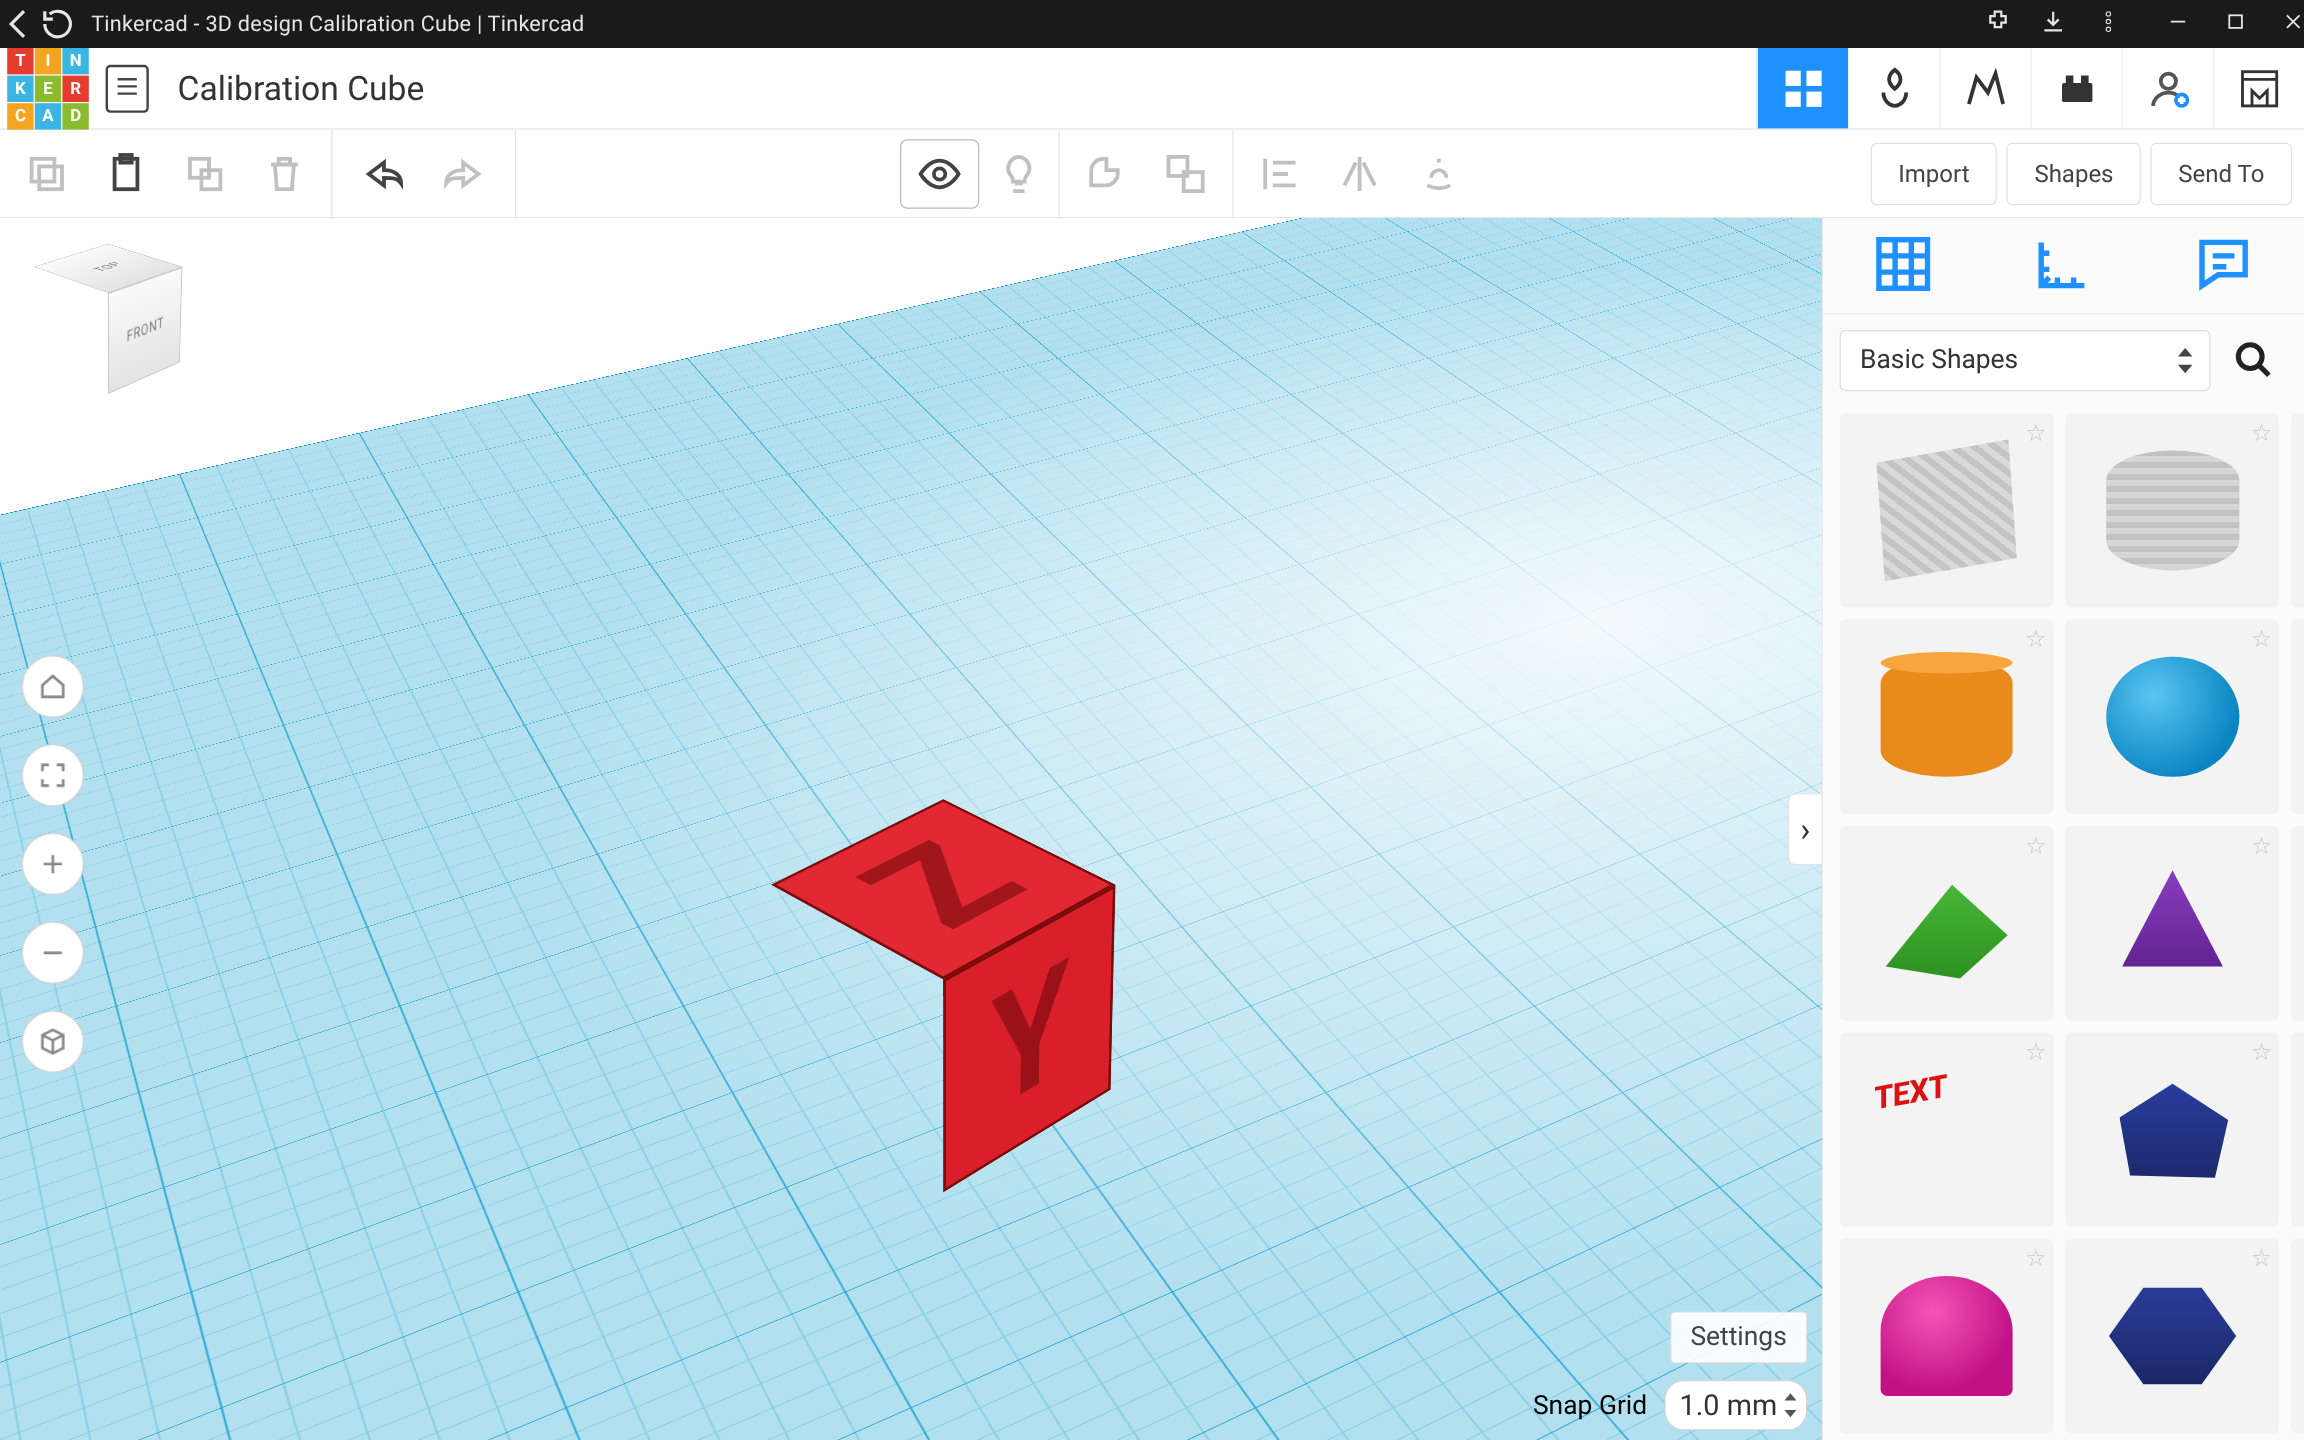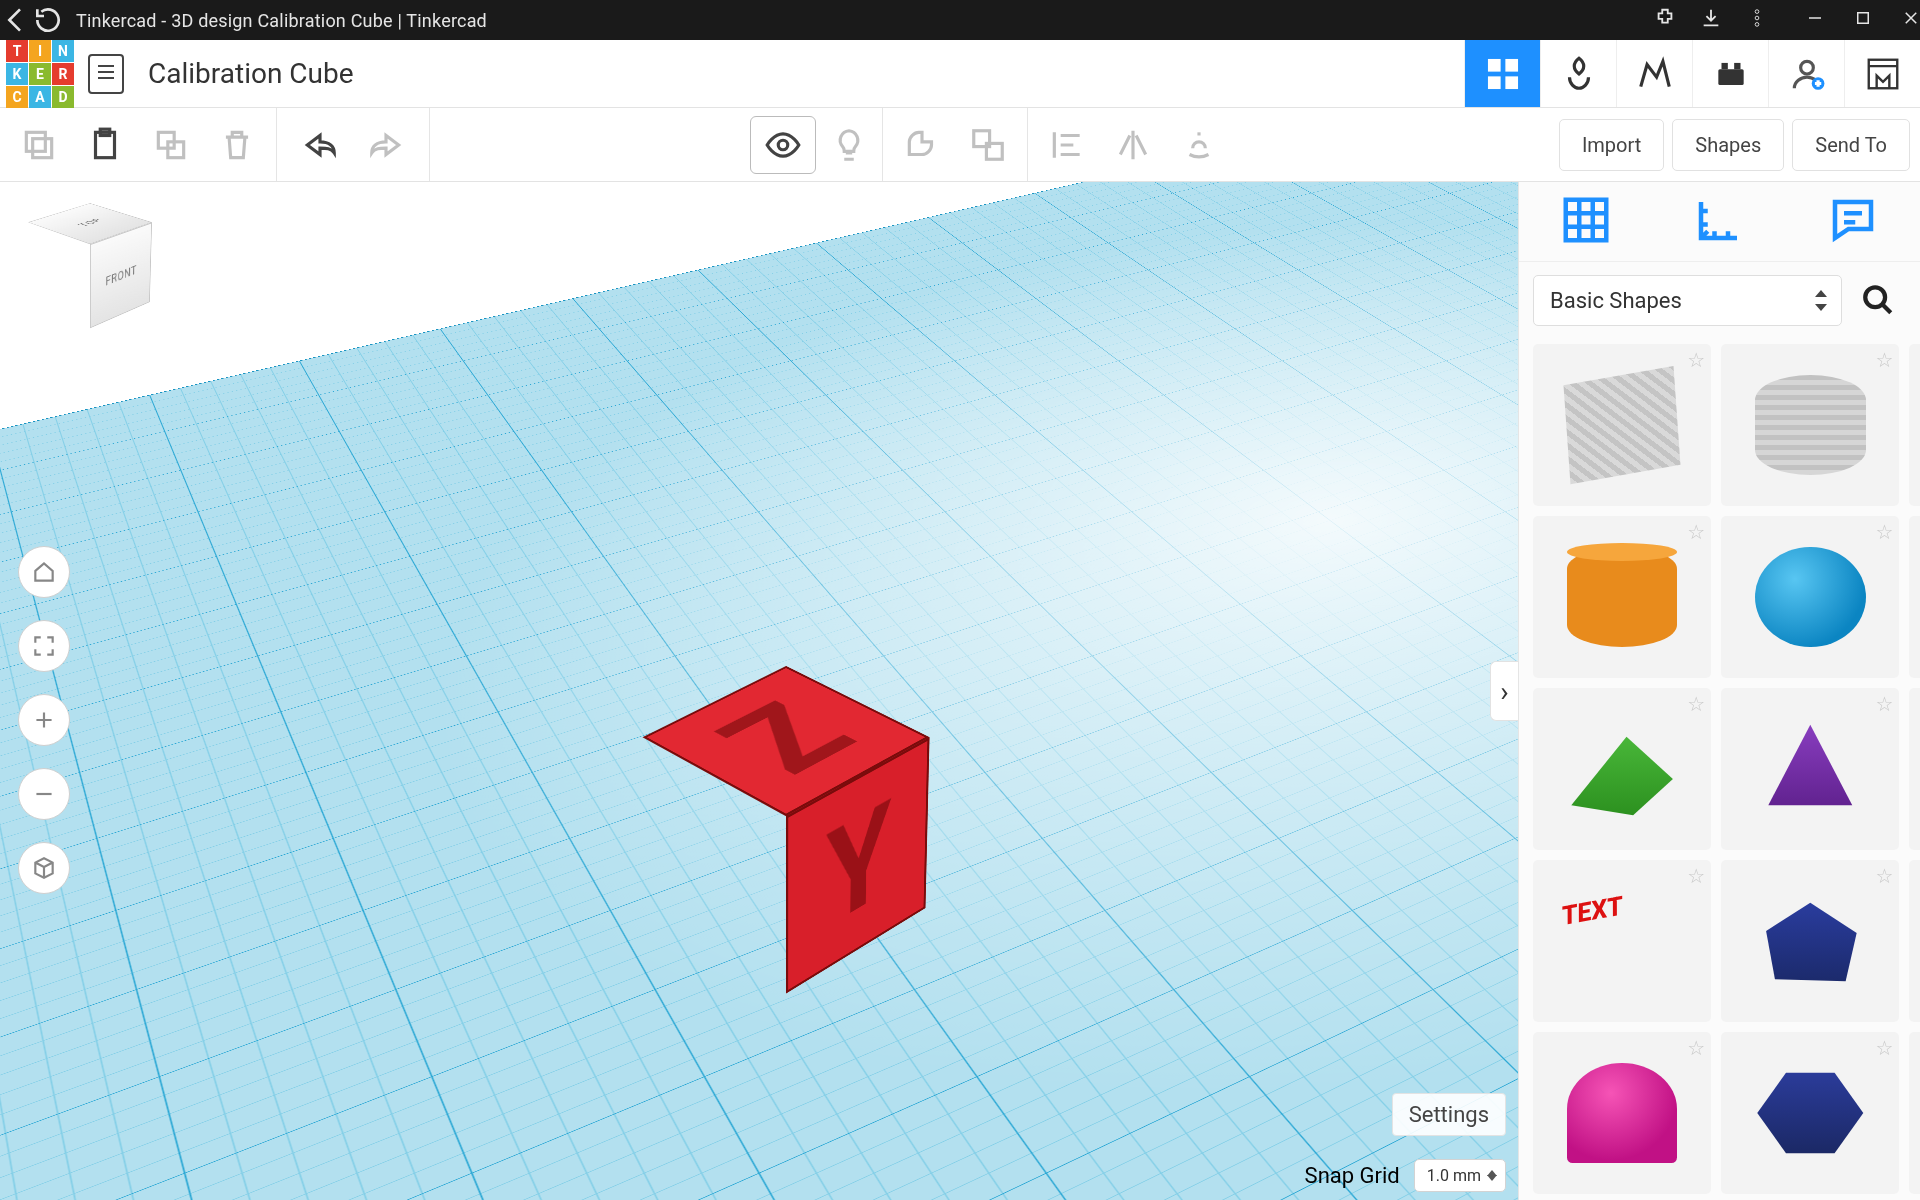--- a/index.html
+++ b/index.html
@@ -68,21 +68,21 @@
 
 
 .vstack{position:absolute;left:18px;top:364px;display:flex;flex-direction:column;gap:22px;}
 .vbtn{width:52px;height:52px;border-radius:50%;border:1.5px solid #cfcfcf;background:#fff;display:flex;align-items:center;justify-content:center;cursor:pointer;}
 .vbtn svg{width:26px;height:26px;stroke:#878787;stroke-width:2;fill:none;}
 
 
 .settings{position:absolute;right:12px;bottom:64px;background:rgba(255,255,255,.9);border:1px solid #e3e3e3;border-radius:4px;padding:8px 16px;font-size:22px;color:#444;cursor:pointer;}
 .snap{position:absolute;right:12px;bottom:8px;display:flex;align-items:center;gap:14px;}
 .snap-label{font-size:22px;color:#000000;}
-.snap-sel{border:1px solid #d3d3d3;border-radius:5px;padding:6px 24px 6px 12px;font-size:16px;color:#333;background:#fff;position:relative;cursor:pointer;}
+.snap-sel{border:1px solid #d3d3d3;border-radius:16px;padding:6px 24px 6px 12px;font-size:24px;color:#333;background:#fff;position:relative;cursor:pointer;}
 .snap-sel::after{content:"";position:absolute;right:8px;top:10px;width:0;height:0;border-left:5px solid transparent;border-right:5px solid transparent;border-bottom:6px solid #555;}
 .snap-sel::before{content:"";position:absolute;right:8px;bottom:10px;width:0;height:0;border-left:5px solid transparent;border-right:5px solid transparent;border-top:6px solid #555;}
 
 
 .collapse{position:absolute;right:0;top:50%;transform:translateY(-50%);width:28px;height:60px;background:#fff;border:1px solid #e2e2e2;border-right:none;border-radius:6px 0 0 6px;display:flex;align-items:center;justify-content:center;font-size:28px;color:#333;cursor:pointer;}
 
 
 .panel{width:402px;border-left:1px solid #e5e5e5;background:#fbfbfb;display:flex;flex-direction:column;}
 .panel-tabs{height:80px;display:flex;align-items:center;justify-content:space-around;border-bottom:1px solid #eee;}
 .panel-tabs .ptab{cursor:pointer;}

